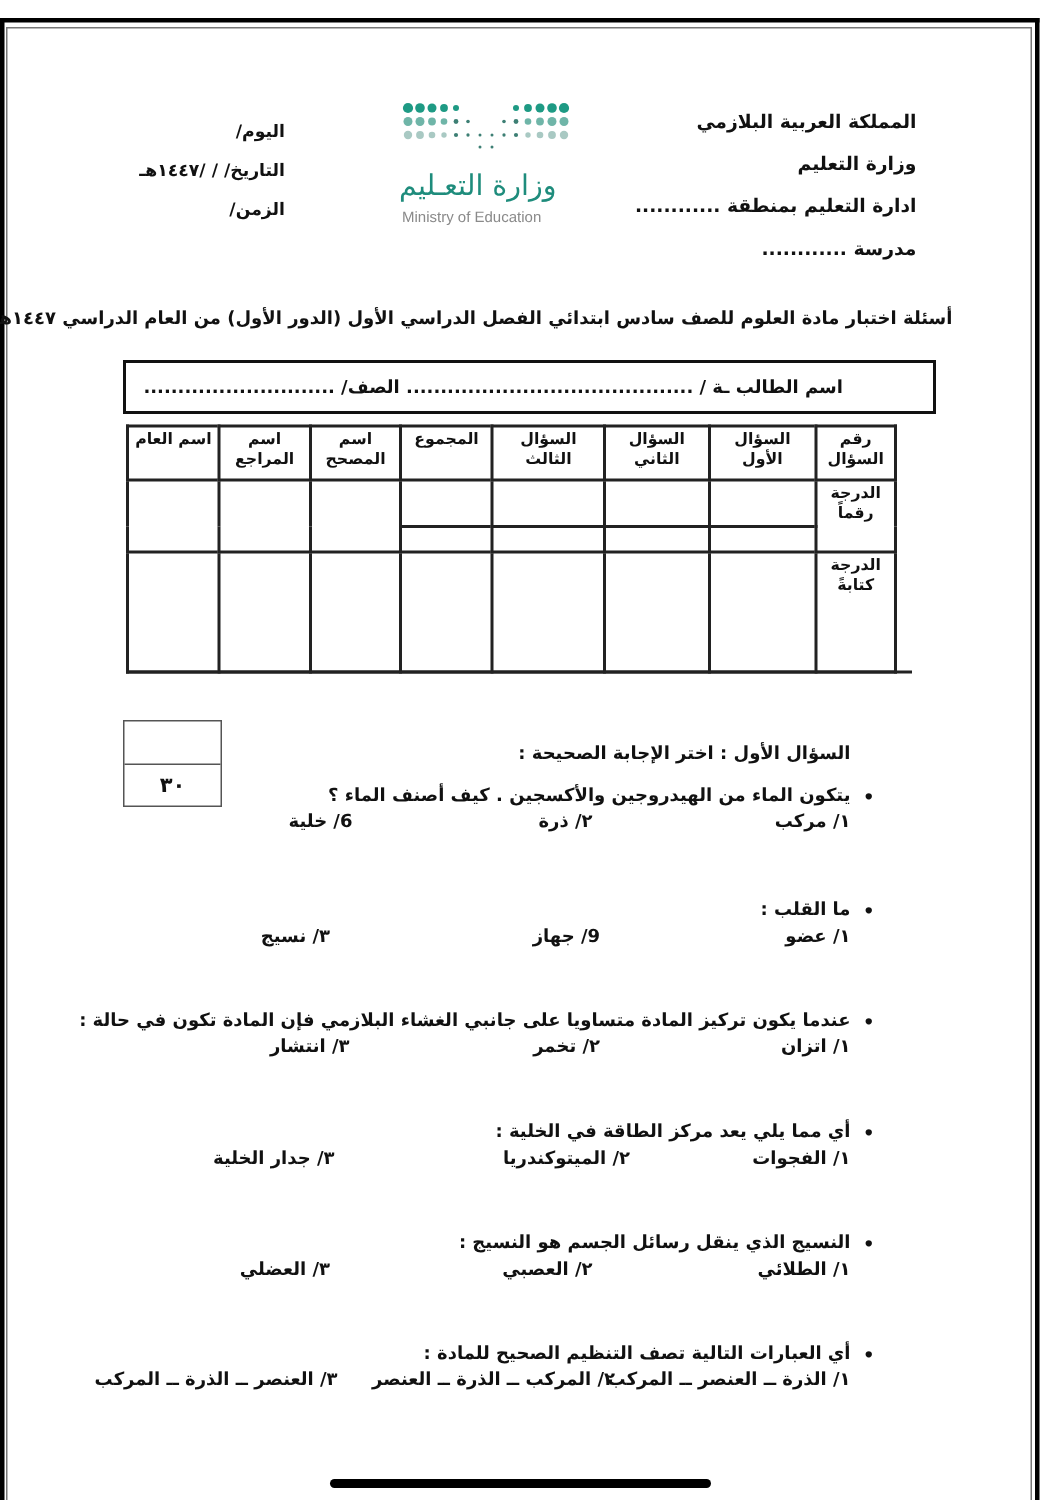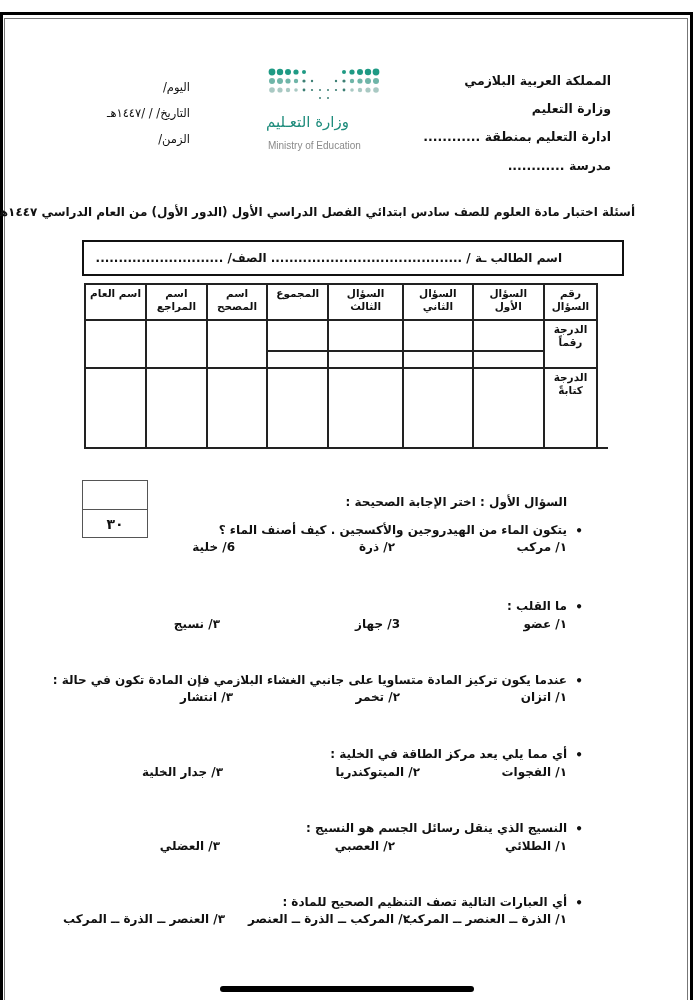--- a/index.html
+++ b/index.html
@@ -3,24 +3,24 @@
 <meta charset="utf-8">
 <style>
   html,body{margin:0;padding:0;}
   body{width:695px;height:1000px;background:#fff;position:relative;overflow:hidden;font-family:"DejaVu Sans","Liberation Sans",sans-serif;color:#111;}
   .frame-outer{position:absolute;left:0;top:12px;width:693px;height:990px;border:3px solid #000;border-bottom:none;box-sizing:border-box;}
   .frame-inner{position:absolute;left:4px;top:18px;width:684px;height:982px;border:1px solid #777;border-bottom:none;box-sizing:border-box;}
   .rtl{direction:rtl;unicode-bidi:embed;}
   .abs{position:absolute;white-space:nowrap;}
 
   .hdr-r{right:84px;font-size:12.5px;font-weight:bold;text-align:right;}
-  .hdr-l{right:505px;font-size:11.5px;font-weight:normal;text-align:right;}
+  .hdr-l{right:505px;font-size:11.5px;font-weight:bold;text-align:right;}
 
   .logo{position:absolute;left:262px;top:64px;width:170px;height:90px;}
-  .logo-ar{position:absolute;left:266px;top:113px;font-size:15px;color:#1e8c7c;font-family:"DejaVu Sans",sans-serif;direction:rtl;}
+  .logo-ar{position:absolute;left:266px;top:113px;font-size:19px;color:#1e8c7c;font-family:"DejaVu Sans",sans-serif;direction:rtl;}
   .logo-en{position:absolute;left:268px;top:140px;font-size:10px;color:#8a8a8a;font-family:"Liberation Sans",sans-serif;text-align:center;}
 
   .exam-title{position:absolute;right:60px;top:205px;font-size:12px;font-weight:bold;}
 
   .student-box{position:absolute;left:82px;top:240px;width:542px;height:36px;border:2px solid #111;box-sizing:border-box;}
   .student-box span{position:absolute;right:60px;top:9px;font-size:12px;font-weight:bold;}
 
   table.grades{position:absolute;left:84px;top:283px;width:514px;border-collapse:collapse;direction:rtl;}
   table.grades td{border:2px solid #222;font-size:10.5px;font-weight:bold;text-align:center;vertical-align:top;padding:2px 2px;line-height:1.2;}
   .sep-line{position:absolute;left:84px;top:447px;width:524px;height:0;border-top:2px solid #222;}
@@ -151,21 +151,21 @@
 
 <div class="bullet" style="top:524px">•</div>
 <div class="abs rtl question" style="top:523px;right:128px">يتكون الماء من الهيدروجين والأكسجين . كيف أصنف الماء ؟</div>
 <div class="abs rtl opt" style="top:540px;right:128px">١/ مركب</div>
 <div class="abs rtl opt" style="top:540px;right:300px">٢/ ذرة</div>
 <div class="abs rtl opt" style="top:540px;right:460px">6/ خلية</div>
 
 <div class="bullet" style="top:600px">•</div>
 <div class="abs rtl question" style="top:599px;right:128px">ما القلب :</div>
 <div class="abs rtl opt" style="top:617px;right:128px">١/ عضو</div>
-<div class="abs rtl opt" style="top:617px;right:295px">3/ جهاز</div>
+<div class="abs rtl opt" style="top:617px;right:295px">9/ جهاز</div>
 <div class="abs rtl opt" style="top:617px;right:475px">٣/ نسيج</div>
 
 <div class="bullet" style="top:674px">•</div>
 <div class="abs rtl question" style="top:673px;right:128px">عندما يكون تركيز المادة متساويا على جانبي الغشاء البلازمي فإن المادة تكون في حالة :</div>
 <div class="abs rtl opt" style="top:690px;right:128px">١/ اتزان</div>
 <div class="abs rtl opt" style="top:690px;right:295px">٢/ تخمر</div>
 <div class="abs rtl opt" style="top:690px;right:462px">٣/ انتشار</div>
 
 <div class="bullet" style="top:748px">•</div>
 <div class="abs rtl question" style="top:747px;right:128px">أي مما يلي يعد مركز الطاقة في الخلية :</div>

